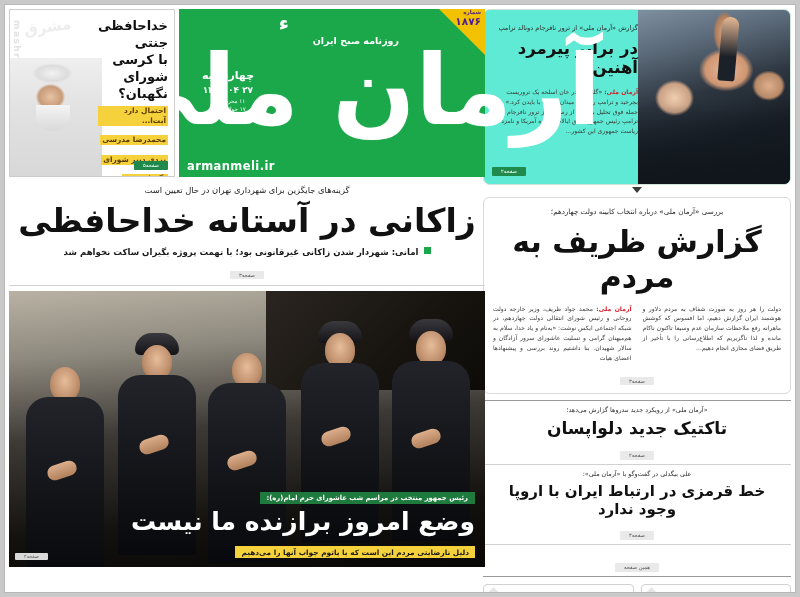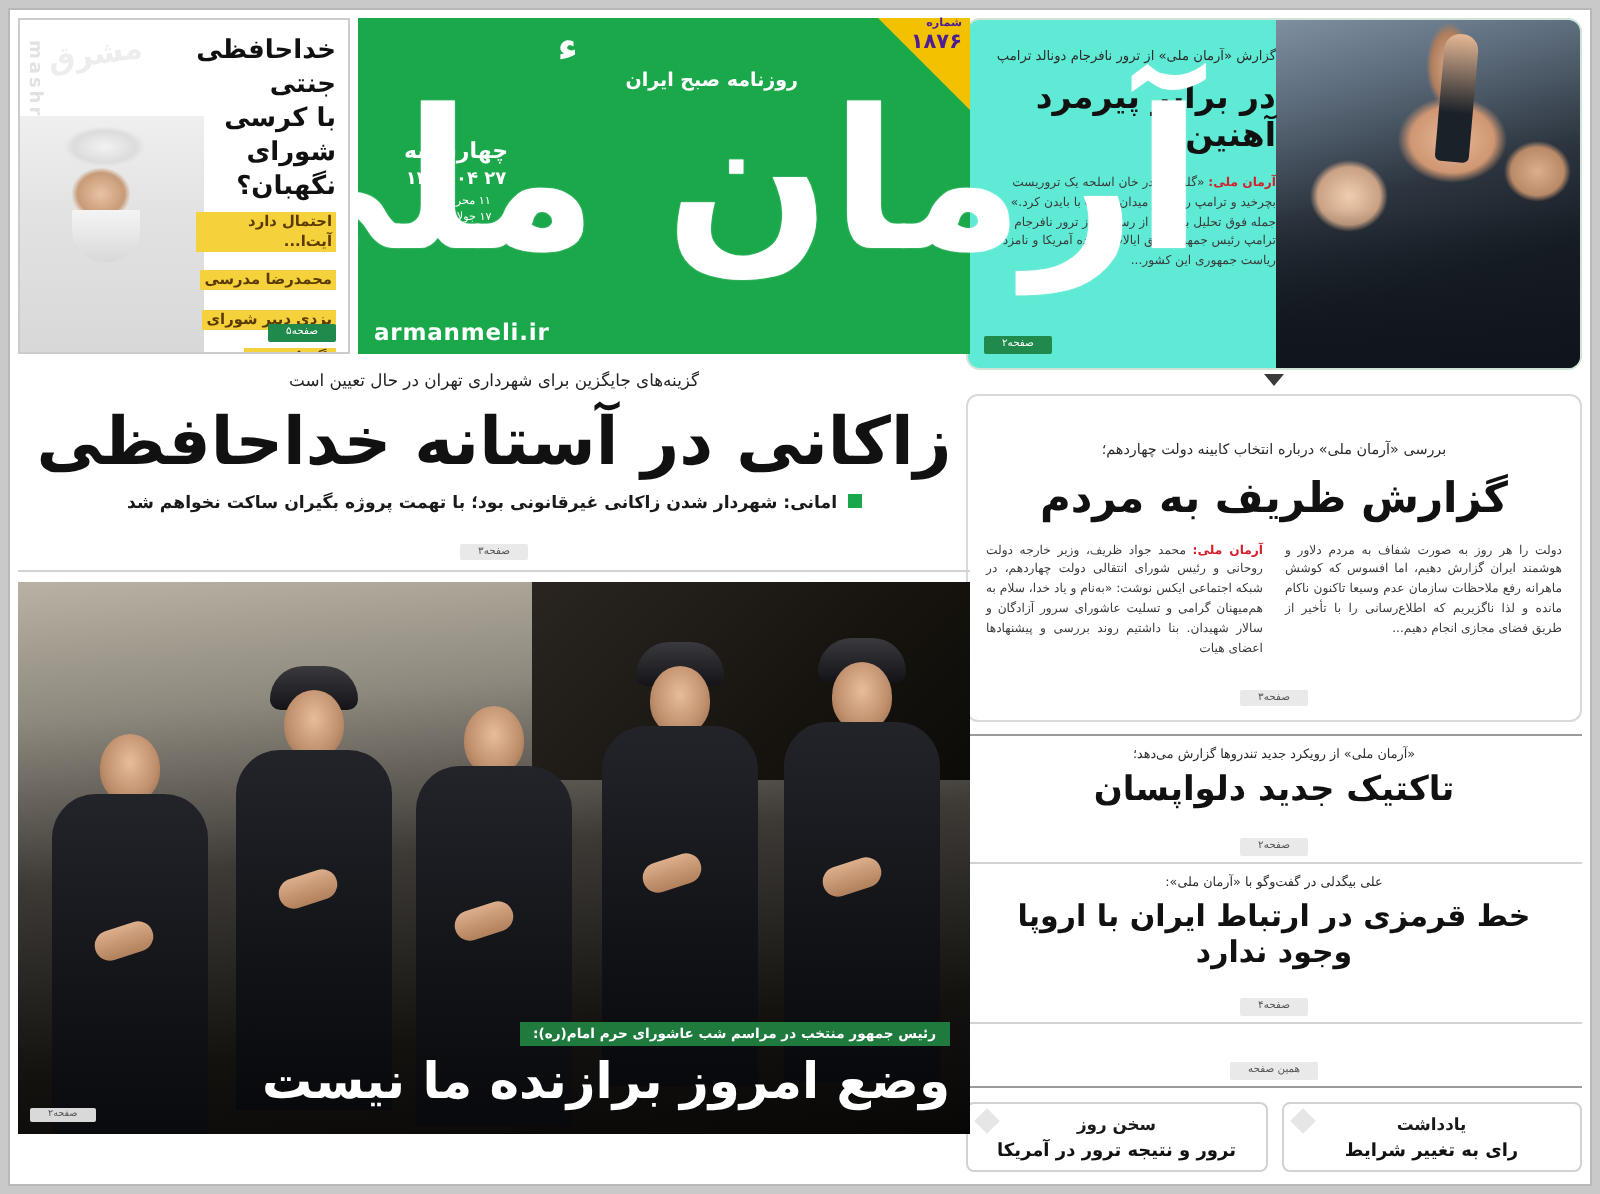--- a/index.html
+++ b/index.html
@@ -68,24 +68,24 @@
     border-top: 7px solid #2e9e5b; border-left: 7px solid transparent;
   }
   .down-caret {
     position: absolute; right: 50%; top: 178px; transform: translateX(50%);
     width: 0; height: 0; border-left: 5px solid transparent;
     border-right: 5px solid transparent; border-top: 6px solid #3a3a3a;
   }
 
   
   .story-zarif {
-    position: relative; margin-top: 12px; padding: 22px 9px 6px;
+    position: relative; margin-top: 12px; padding: 9px 9px 6px;
     border: 1px solid #d9d9d9; border-radius: 6px;
   }
-  .story-zarif .hl { font-size: 21px; margin: 6px 0 9px; text-align: center; }
+  .story-zarif .hl { font-size: 30px; margin: 6px 0 9px; text-align: center; }
   .zcols { display: flex; gap: 11px; }
   .zcols > div { flex: 1; }
   .zarif-tag { text-align: center; margin-top: 5px; }
 
   
   .brief { padding: 5px 6px 3px; text-align: center; }
   .brief .kicker { font-size: 6.4px; }
   .brief .hl { margin-top: 3px; }
   .brief .tagline { margin-top: 4px; }
 
@@ -413,20 +413,23 @@
           <div class="head"></div>
           <div class="body"></div>
           <div class="hand" style="left:34px;top:100px"></div>
         </div>
       </div>
       <div class="mp-caption">
         <div style="text-align:right">
           <span class="mp-kicker">رئیس جمهور منتخب در مراسم شب عاشورای حرم امام(ره):</span>
         </div>
         <div class="mp-title">وضع امروز برازنده ما نیست</div>
+        <div style="text-align:right">
+          <span class="mp-sub">دلیل نارضایتی مردم این است که با یاتوم جواب آنها را می‌دهیم</span>
+        </div>
       </div>
       <div class="mp-pagetag">
         <span class="pagetag">صفحه۲</span>
       </div>
     </div>
 
   </div>
 </div>
 
 </body></html>

